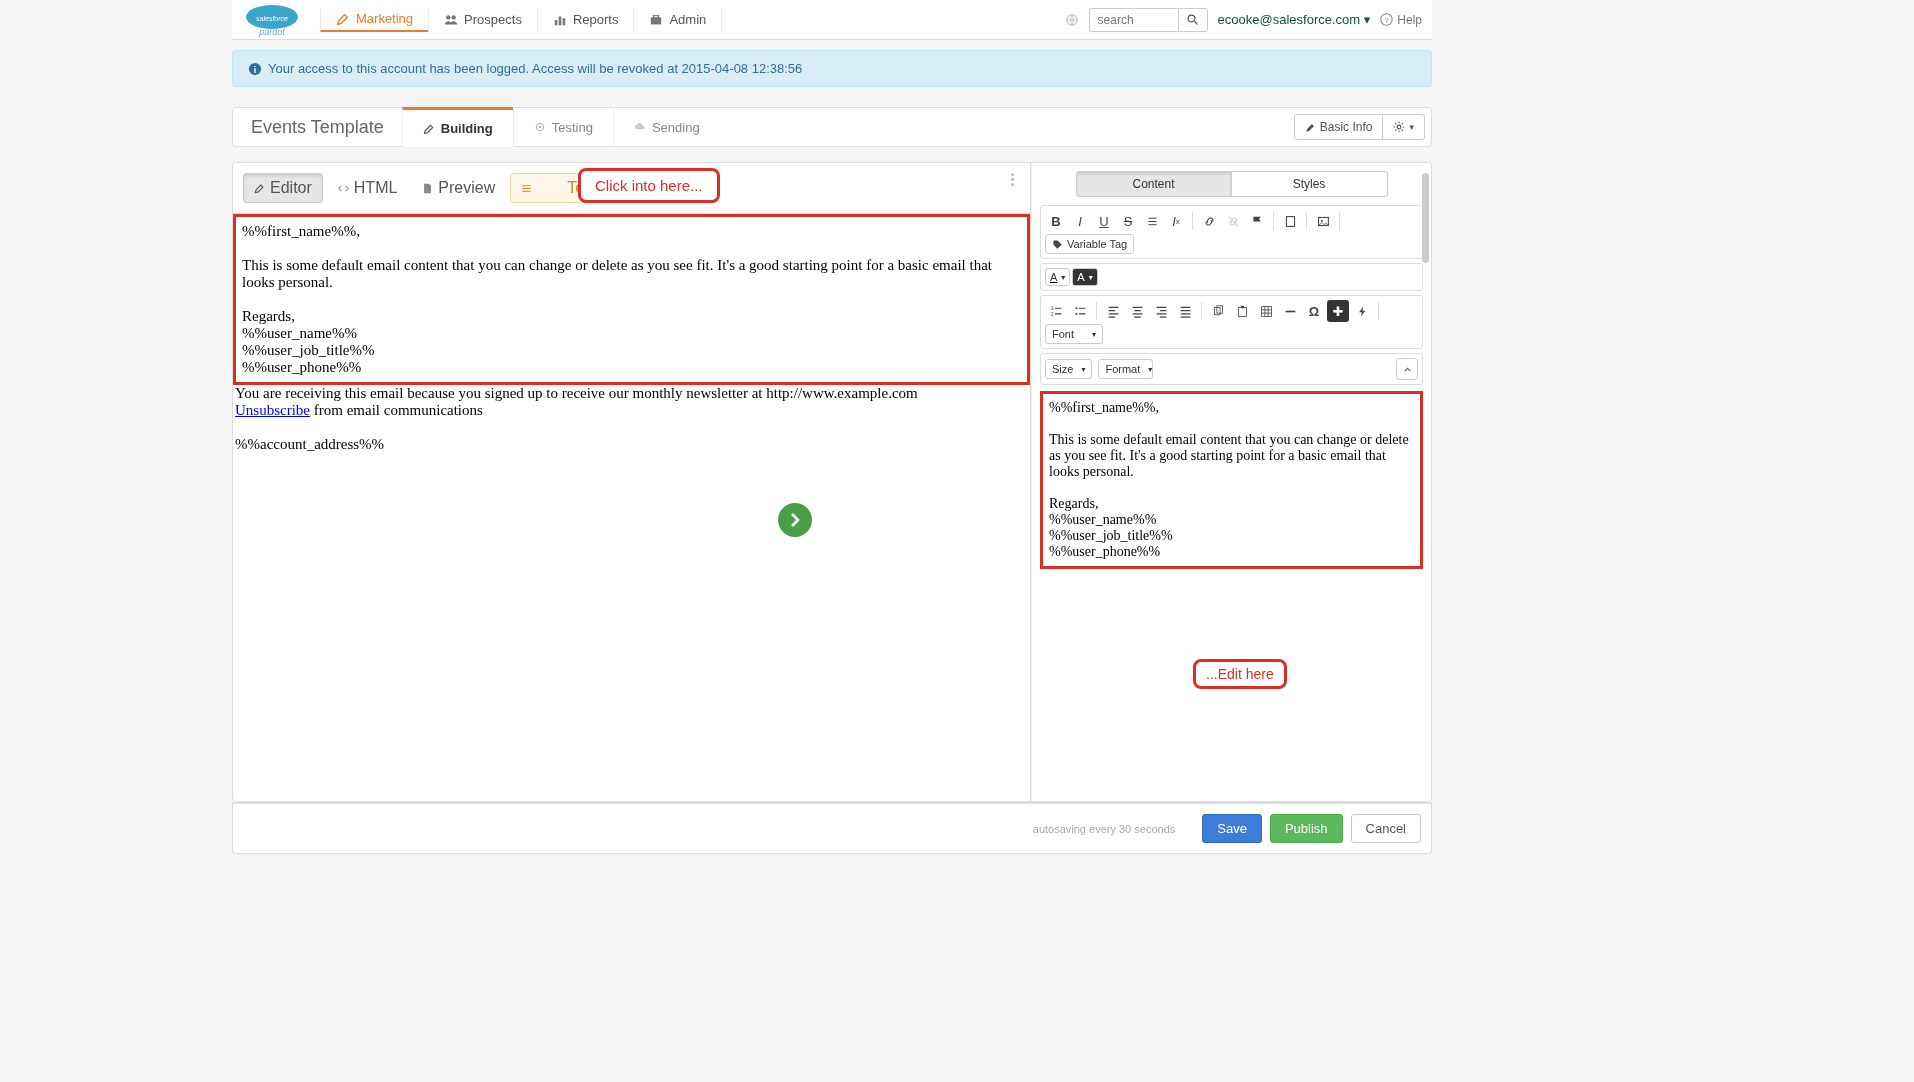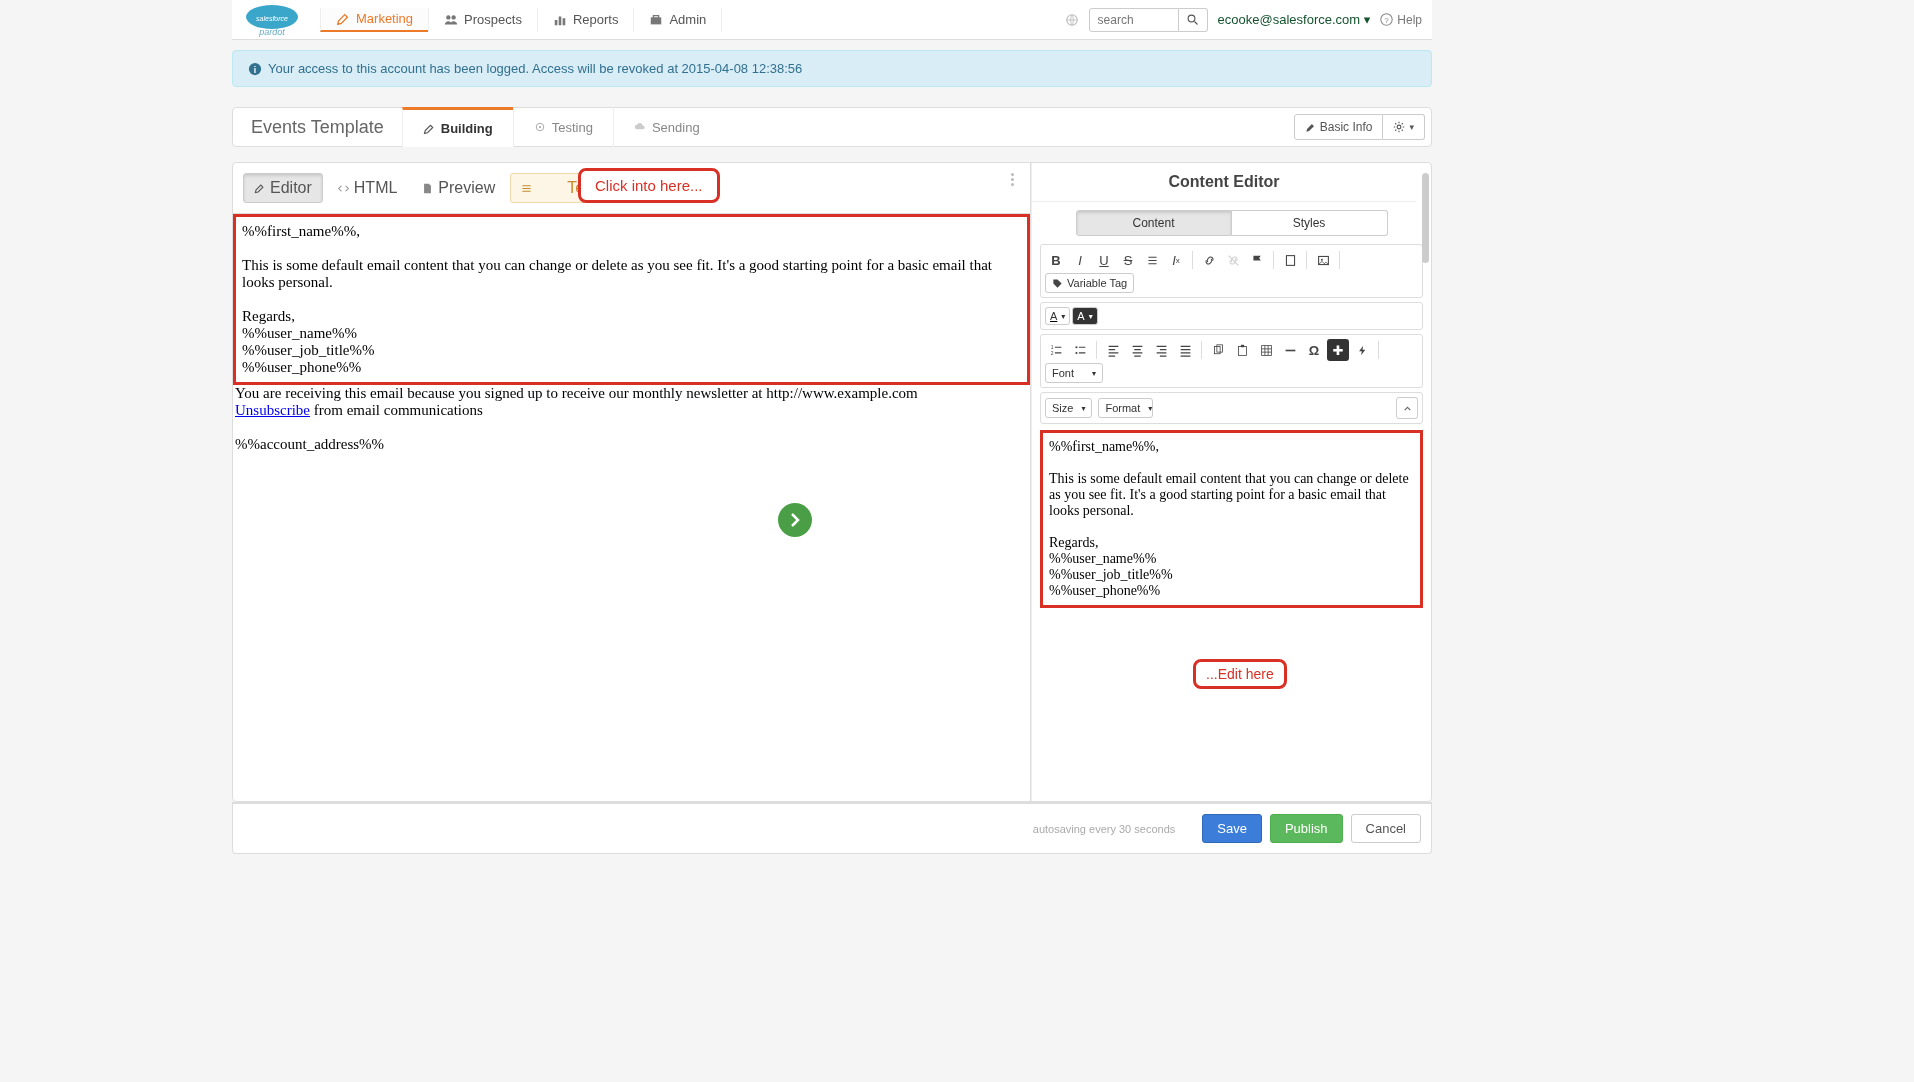--- a/index.html
+++ b/index.html
@@ -259,28 +259,20 @@
           <span>You are receiving this email because you signed up to receive our monthly newsletter at http://www.example.com</span><br>
           <a href="#">Unsubscribe</a><span> from email communications</span>
           <br><br>
           <span>%%account_address%%</span>
         </div>
       </div>
     </div>
 
     <div class="right-pane">
       <div class="scroll-indicator" style="top:10px; height:90px;"></div>
-      <div style="display:flex; align-items:center;">
-        <div class="right-header" style="flex:1">Content Editor</div>
-        <div class="three-dots">
-            <span></span>
-            <span></span>
-            <span></span>
-          </div>
-      </div>
       <div class="right-content">
         <div class="seg-toggle">
           <div class="seg-btn active">Content</div>
           <div class="seg-btn">Styles</div>
         </div>
 
         <div class="toolbar-group">
           <div class="tb-btn">
               <b>B</b>
             </div>

